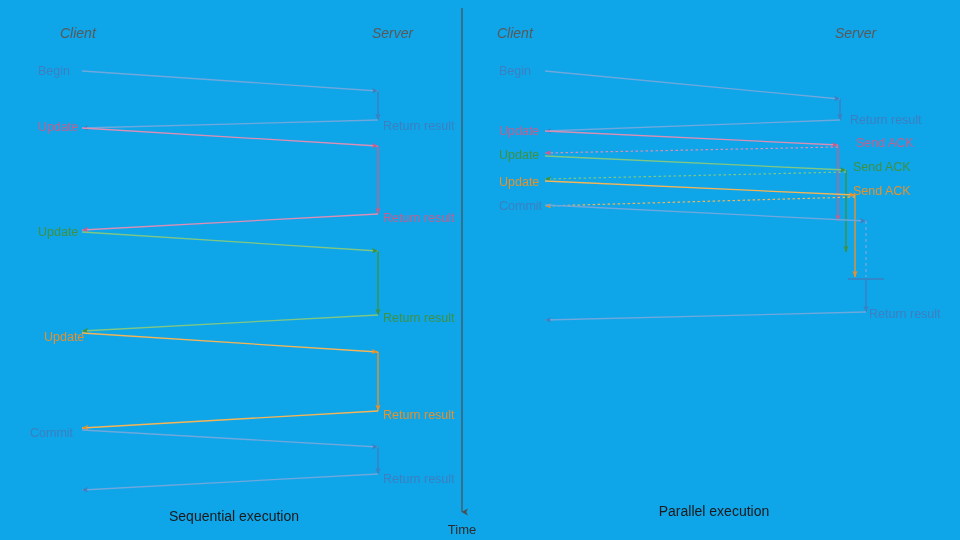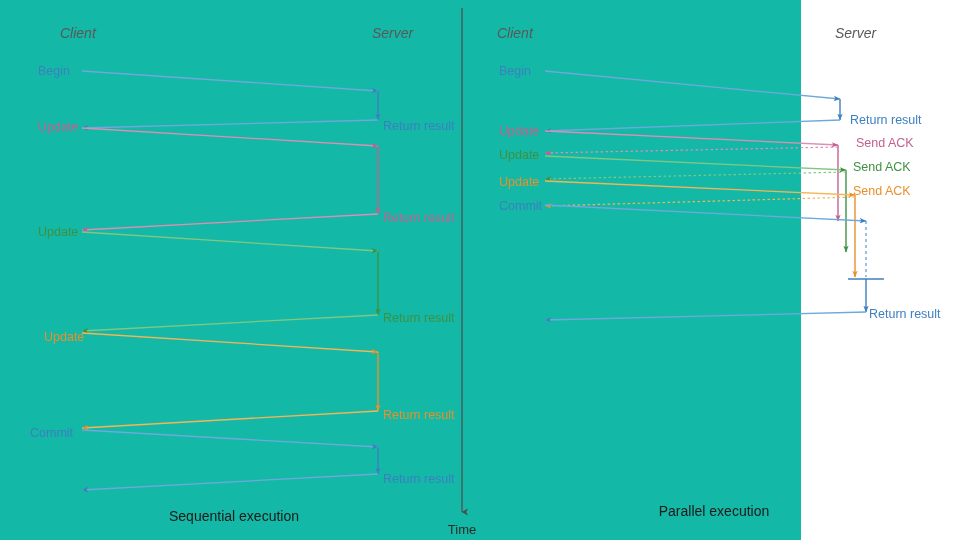--- a/index.html
+++ b/index.html
@@ -1,19 +1,19 @@
 <!DOCTYPE html>
 <html><head>
 <meta charset="utf-8">
 <title>Sequential vs Parallel execution sequence diagram</title>
 <style>
   html,body{margin:0;padding:0;background:#ffffff;}
   body{width:960px;height:540px;overflow:hidden;
        font-family:"Liberation Sans",sans-serif;color:#3c3c3c;}
-  #stage{position:relative;width:801px;height:540px;background:#14b8a6;}
+  #stage{position:relative;width:960px;height:540px;background:#0ea5e9;}
   svg{display:block;}
   .lane-head{font-style:italic;font-size:14px;fill:#595959;}
   .msg-label{font-size:12.5px;}
   .caption{font-size:14px;fill:#1a1a1a;}
   .axis-label{font-size:13px;fill:#2b2b2b;}
   text{dominant-baseline:alphabetic;}
 </style>
 </head>
 <body>
 

